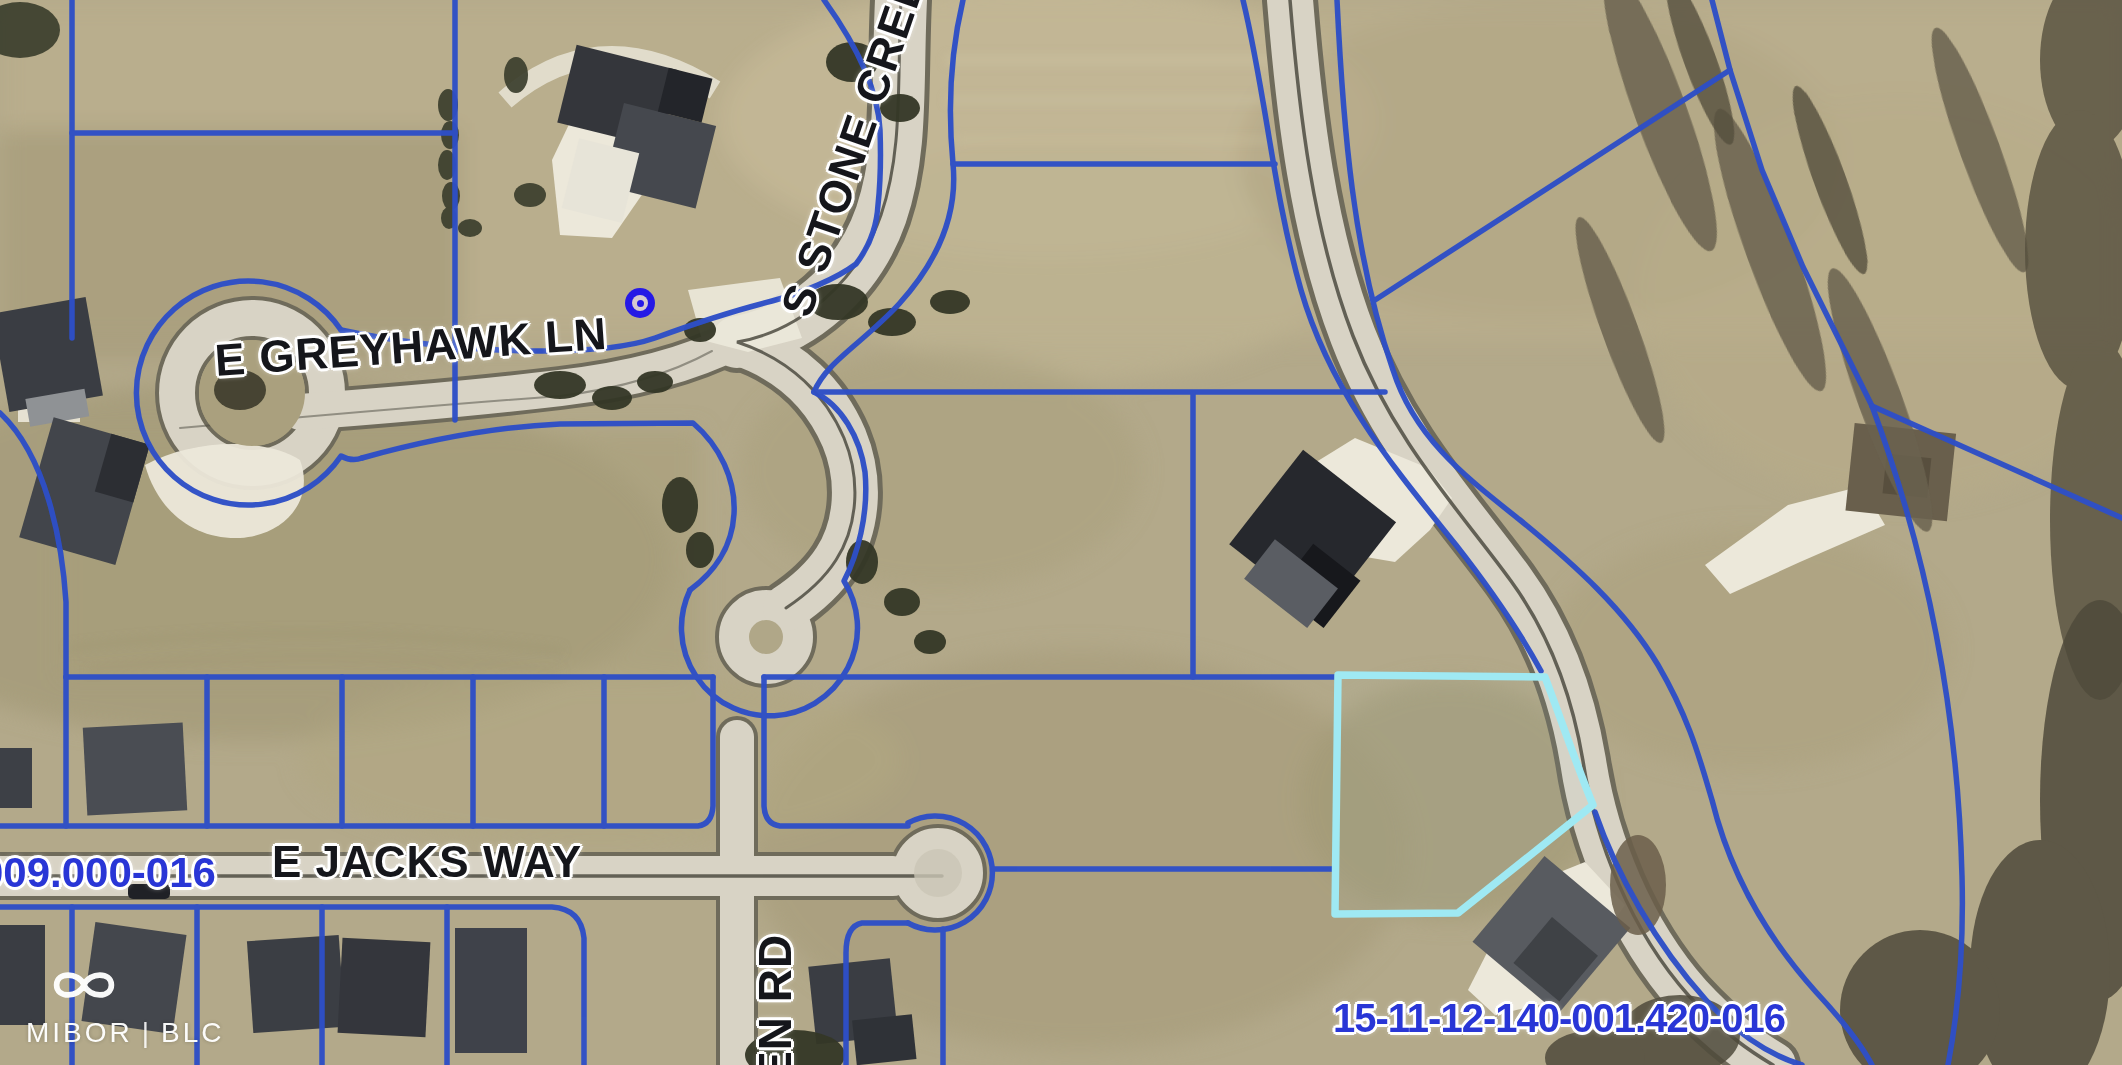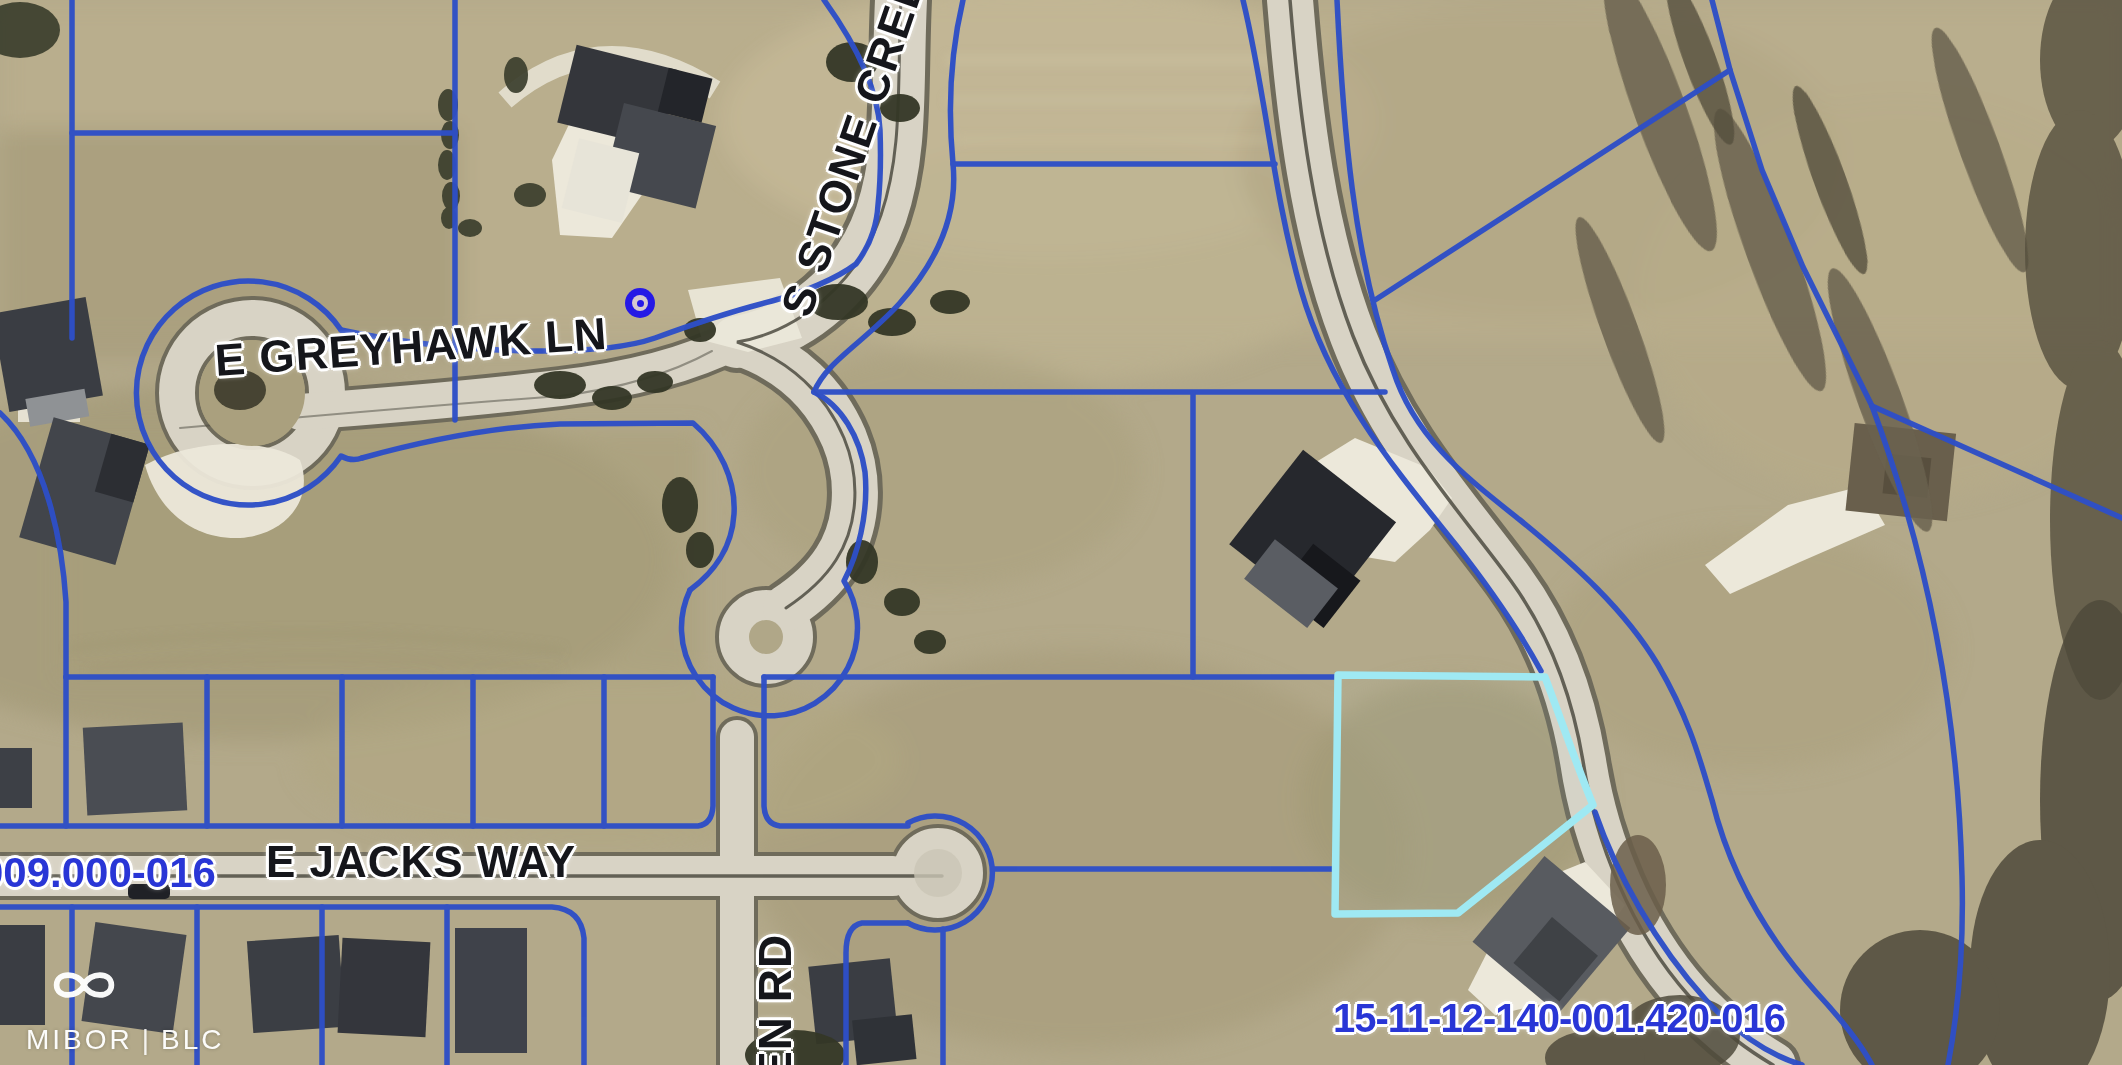--- a/index.html
+++ b/index.html
@@ -14,39 +14,39 @@
     position:absolute;font-family:"Liberation Sans",sans-serif;font-weight:bold;
     white-space:nowrap;line-height:1;letter-spacing:1px;
     text-shadow:-2px -2px 0 #fff,2px -2px 0 #fff,-2px 2px 0 #fff,2px 2px 0 #fff,
                  0 -3px 0 #fff,0 3px 0 #fff,-3px 0 0 #fff,3px 0 0 #fff,0 0 6px #fff;
     user-select:none;
   }
   .street{color:#15161b;}
   .parcel-id{color:#2936d6;letter-spacing:0;}
   #lbl-greyhawk{left:215px;top:338px;font-size:45px;transform:rotate(-4deg);transform-origin:left center;}
   #lbl-stonecreek{left:795px;top:292px;font-size:45px;transform:rotate(-71deg);transform-origin:left center;letter-spacing:2px;}
-  #lbl-jacks{left:266px;top:840px;font-size:44px;}
+  #lbl-jacks{left:272px;top:840px;font-size:44px;}
   #lbl-ren{left:752px;top:1082px;font-size:46px;transform:rotate(-90deg);transform-origin:0 0;}
   #lbl-parcel-left{left:-20px;top:852px;font-size:42px;}
   #lbl-parcel-main{left:1333px;top:998px;font-size:40px;letter-spacing:-1px;}
 
   
   .poi-marker{
     position:absolute;left:625px;top:288px;width:30px;height:30px;border-radius:50%;
     background:#2519e6;display:flex;align-items:center;justify-content:center;
   }
   .poi-marker .mid{width:16px;height:16px;border-radius:50%;background:#d5c9cf;
     display:flex;align-items:center;justify-content:center;}
   .poi-marker .dot{width:7px;height:7px;border-radius:50%;background:#2519e6;}
 
   
   .watermark{position:absolute;left:26px;top:958px;color:#fff;opacity:.96;}
   .watermark svg{display:block;margin-left:6px;}
   .watermark .wordmark{
-    font-size:28px;letter-spacing:3px;font-weight:400;color:#fff;margin-top:12px;
+    font-size:28px;letter-spacing:3px;font-weight:400;color:#fff;margin-top:5px;
     display:flex;align-items:flex-end;text-shadow:0 0 4px rgba(0,0,0,.25);
   }
   .watermark .sep{display:inline-block;margin:0 9px;font-weight:300;opacity:.9;}
 </style>
 </head>
 <body>
 
 <div class="map-viewport">
 
   <svg class="map-svg" viewBox="0 0 2122 1065">

